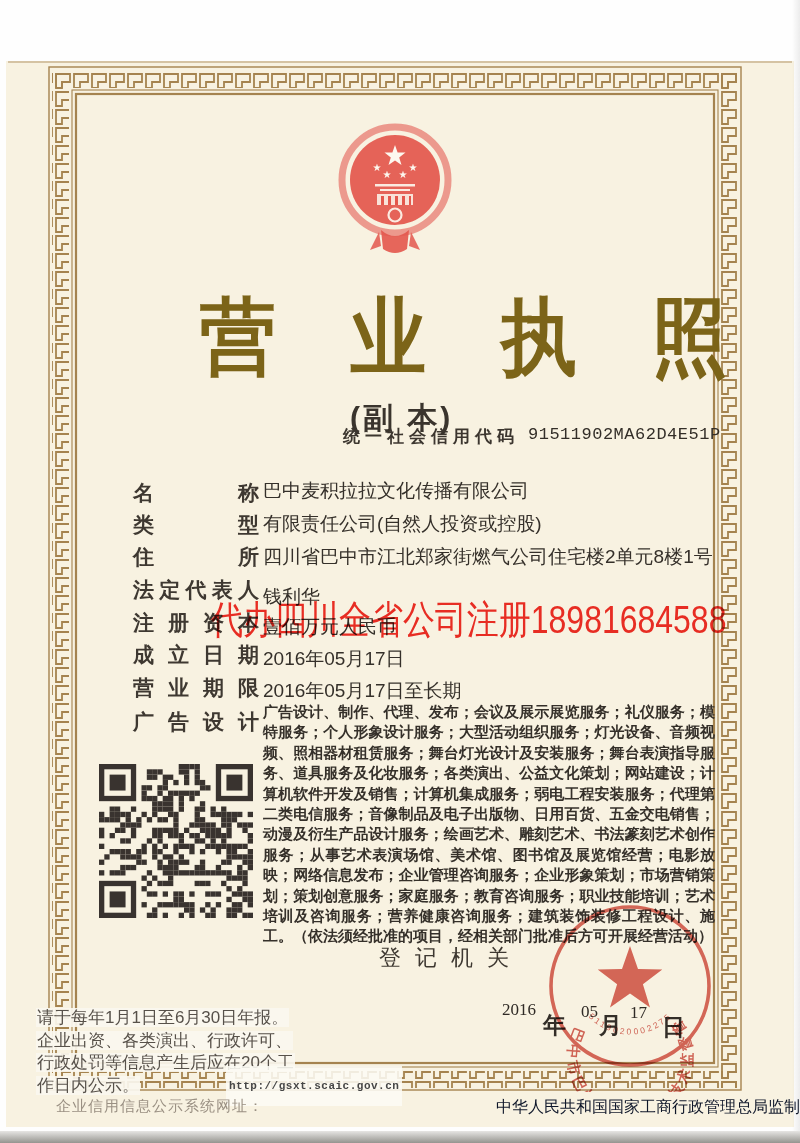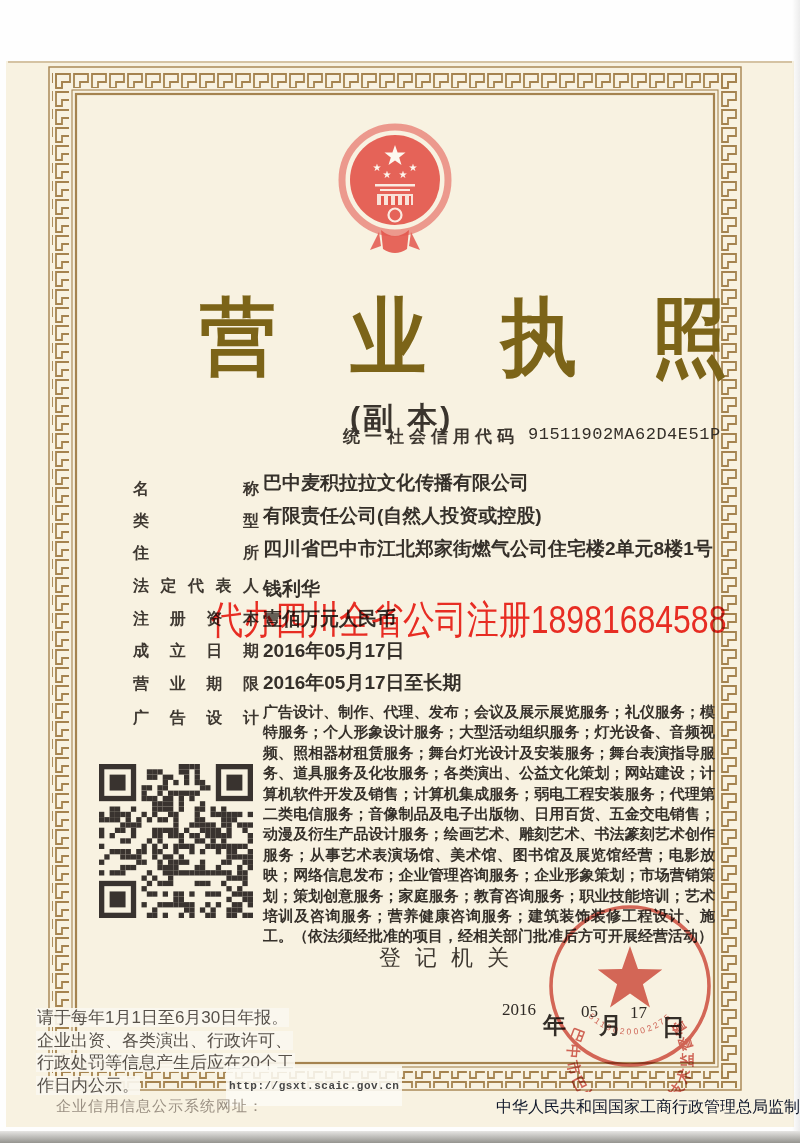--- a/index.html
+++ b/index.html
@@ -12,23 +12,23 @@
         background:linear-gradient(#e6e5e3,#95948f);}
   svg.overlay{position:absolute;left:0;top:0;}
   .abs{position:absolute;}
   .title{left:200px;top:291px;width:420px;font-size:84px;line-height:92px;font-weight:700;
         color:#7c6418;letter-spacing:30px;transform:scaleX(0.9);transform-origin:left;
         white-space:nowrap;}
   .subtitle{left:350px;top:398px;font-size:30px;font-weight:600;color:#3a342d;letter-spacing:3px;}
   .code-label{left:343px;top:425px;font-size:17px;font-weight:700;color:#3c362f;letter-spacing:5px;white-space:nowrap;}
   .code-value{left:528px;top:425px;font-size:17px;font-weight:500;color:#332e28;
         font-family:"Liberation Mono","DejaVu Sans Mono",monospace;letter-spacing:0.5px;white-space:nowrap;}
-  .flabel{left:133px;width:126px;font-size:16px;font-weight:700;color:#3e3831;
+  .flabel{left:133px;width:126px;font-size:21px;font-weight:700;color:#3e3831;
         text-align:justify;text-align-last:justify;white-space:nowrap;}
-  .fvalue{left:263px;width:452px;font-size:19px;font-weight:700;color:#35302a;white-space:nowrap;}
+  .fvalue{left:263px;width:452px;font-size:19px;font-weight:400;color:#35302a;white-space:nowrap;margin-top:8px;}
   .scope{left:263px;top:702px;width:452px;font-size:15px;font-weight:600;color:#35302a;
         line-height:20.4px;text-align:justify;}
   .watermark{left:211px;top:593px;font-size:39px;font-weight:500;color:#ee231b;
         white-space:nowrap;transform:scaleX(0.82);transform-origin:left;mix-blend-mode:multiply;opacity:0.95;}
   .reg-label{left:379px;top:943px;font-size:22px;font-weight:400;color:#3e3831;letter-spacing:14px;white-space:nowrap;}
   .d-num{font-family:"Liberation Serif","DejaVu Serif",serif;font-size:17px;font-weight:500;color:#2f2a25;}
   .d-unit{font-size:23px;font-weight:600;color:#332e28;}
   .notice{left:20px;width:250px;font-size:17px;font-weight:500;color:#57514a;white-space:nowrap;margin-left:16px;}
   .notice span{background:rgba(250,247,239,0.92);padding:0 1px;}
   .url{left:226px;top:1066px;font-size:11px;font-weight:700;color:#464646;letter-spacing:0.5px;

